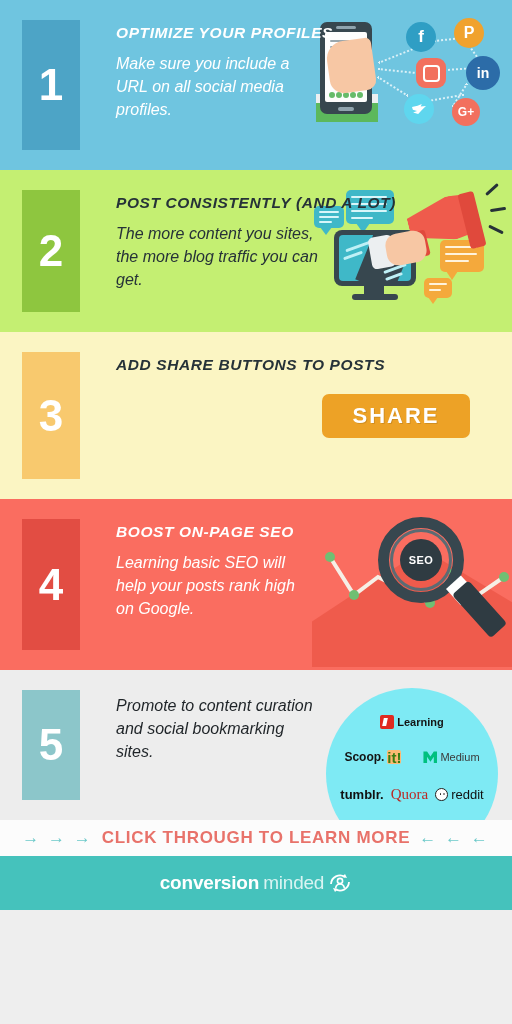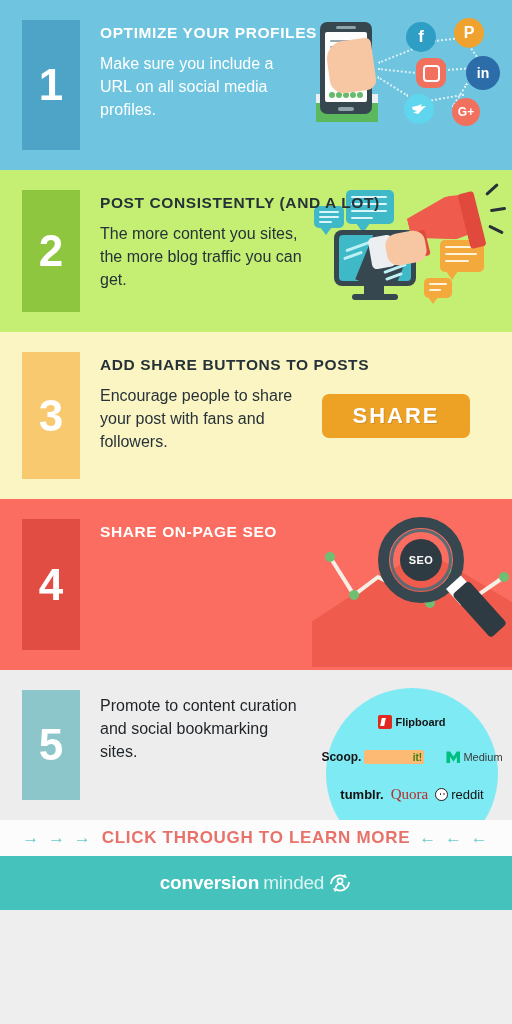--- a/index.html
+++ b/index.html
@@ -26,21 +26,21 @@
     line-height:38px;margin-top:2px;
   }
 
   
   .section{position:relative;display:flex;box-sizing:border-box;overflow:hidden;}
   .numbox{
     width:58px;flex:0 0 58px;margin:20px 0 20px 22px;
     display:flex;align-items:center;justify-content:center;
     color:#ffffff;font-size:44px;font-weight:bold;line-height:1;
   }
-  .txtcol{flex:1;padding:24px 0 0 20px;box-sizing:border-box;position:relative;z-index:3;}
+  .txtcol{flex:1;padding:24px 0 0 36px;box-sizing:border-box;position:relative;z-index:3;font-style:italic;}
   .sec-title{
     font-size:15.5px;font-weight:bold;letter-spacing:.6px;margin-bottom:10px;
   }
   .sec-body{font-size:16px;line-height:23px;}
   .art{position:absolute;right:0;top:0;bottom:0;width:200px;z-index:1;}
 
   
   .s1{height:170px;background:#6fc5e0;}
   .s1 .numbox{background:#4da4c6;}
   .s1 .sec-title,.s1 .sec-body{color:#ffffff;}
@@ -145,22 +145,22 @@
   .logos{position:absolute;left:14px;top:34px;width:172px;height:110px;
          display:flex;flex-direction:column;justify-content:space-around;
          align-items:center;}
   .logorow{display:flex;align-items:center;justify-content:center;gap:10px;width:100%;}
   .lg{display:flex;align-items:center;gap:3px;font-size:11px;}
   .flipmark{width:14px;height:14px;background:#e02a20;border-radius:2px;
             position:relative;}
   .flipmark:after{content:"";position:absolute;left:3px;top:3px;width:4px;height:8px;
             background:#fff;transform:skewX(-12deg);}
   .scoopbox{width:14px;height:14px;background:#fdba74;border-radius:2px;
-            color:#3a7d12;font-size:10px;font-weight:bold;
-            display:flex;align-items:center;justify-content:center;padding-left:46px;}
+            color:#3a7d12;font-size:15px;font-weight:bold;
+            display:flex;align-items:center;justify-content:center;}
   .medm{width:14px;height:12px;background:#00c07f;
          clip-path:polygon(0 0,26% 0,50% 42%,74% 0,100% 0,100% 100%,74% 100%,74% 44%,50% 86%,26% 44%,26% 100%,0 100%);}
   .redalien{width:13px;height:13px;background:#ffffff;border:1.4px solid #222;
             border-radius:50% 50% 48% 48%;position:relative;box-sizing:border-box;}
   .redalien:before{content:"";position:absolute;left:3.5px;top:4px;width:1.6px;height:1.6px;
             background:#222;border-radius:50%;box-shadow:3.5px 0 0 #222;}
 
   
   .cta{height:36px;background:#fcfcfc;display:flex;align-items:center;
        justify-content:center;gap:9px;}
@@ -295,34 +295,34 @@
       <div class="megagrip"></div>
       <div class="mcuff"></div>
       <div class="mhand"></div>
     </div>
   </div>
 
   <div class="section s3">
     <div class="numbox">3</div>
     <div class="txtcol">
       <div class="sec-title">ADD SHARE BUTTONS TO POSTS</div>
-      <div class="sec-body" style="max-width:200px">Encourage people to share your post with fans and followers.</div>
     </div>
     <div class="art">
       <div class="sharebtn">SHARE</div>
       <svg class="cursor" width="36" height="44" viewBox="0 0 36 44">
         <polygon points="2,0 2,34 11,26 17,40 24,36 18,23 30,22" fill="#4a5a6a" stroke="#ffffff" stroke-width="1.5"></polygon>
       </svg>
     </div>
   </div>
 
   <div class="section s4">
     <div class="numbox">4</div>
     <div class="txtcol">
-      <div class="sec-title">SHARE ON-PAGE SEO</div>
+      <div class="sec-title">BOOST ON-PAGE SEO</div>
+      <div class="sec-body" style="max-width:200px">Learning basic SEO will help your posts rank high on Google.</div>
     </div>
     <div class="art">
       <div class="shadow4"></div>
       <div class="chart4">
         <svg width="200" height="171" viewBox="0 0 200 171">
           <polyline points="18,58 42,96 66,78 118,104 142,74 166,96 192,78" fill="none" stroke="#f6efe6" stroke-width="4"></polyline>
           <circle cx="18" cy="58" r="5" fill="#6fbf73"></circle>
           <circle cx="42" cy="96" r="5" fill="#6fbf73"></circle>
           <circle cx="118" cy="104" r="5" fill="#6fbf73"></circle>
           <circle cx="142" cy="74" r="5" fill="#6fbf73"></circle>
@@ -341,21 +341,21 @@
     <div class="numbox">5</div>
     <div class="txtcol">
       <div class="sec-body" style="max-width:200px">Promote to content curation and social bookmarking sites.</div>
     </div>
     <div class="art">
       <div class="circle5"></div>
       <div class="logos">
         <div class="logorow">
           <div class="lg">
             <span class="flipmark"></span>
-            <span style="font-weight:bold;color:#141414;">Flipboard</span>
+            <span style="font-weight:bold;color:#141414;">Learning</span>
           </div>
         </div>
         <div class="logorow">
           <div class="lg">
             <span style="font-weight:bold;color:#141414;font-size:12px;">Scoop.</span>
             <span class="scoopbox">it!</span>
           </div>
           <div class="lg" style="margin-left:12px;">
             <span class="medm"></span>
             <span style="color:#3a3a3a;">Medium</span>

